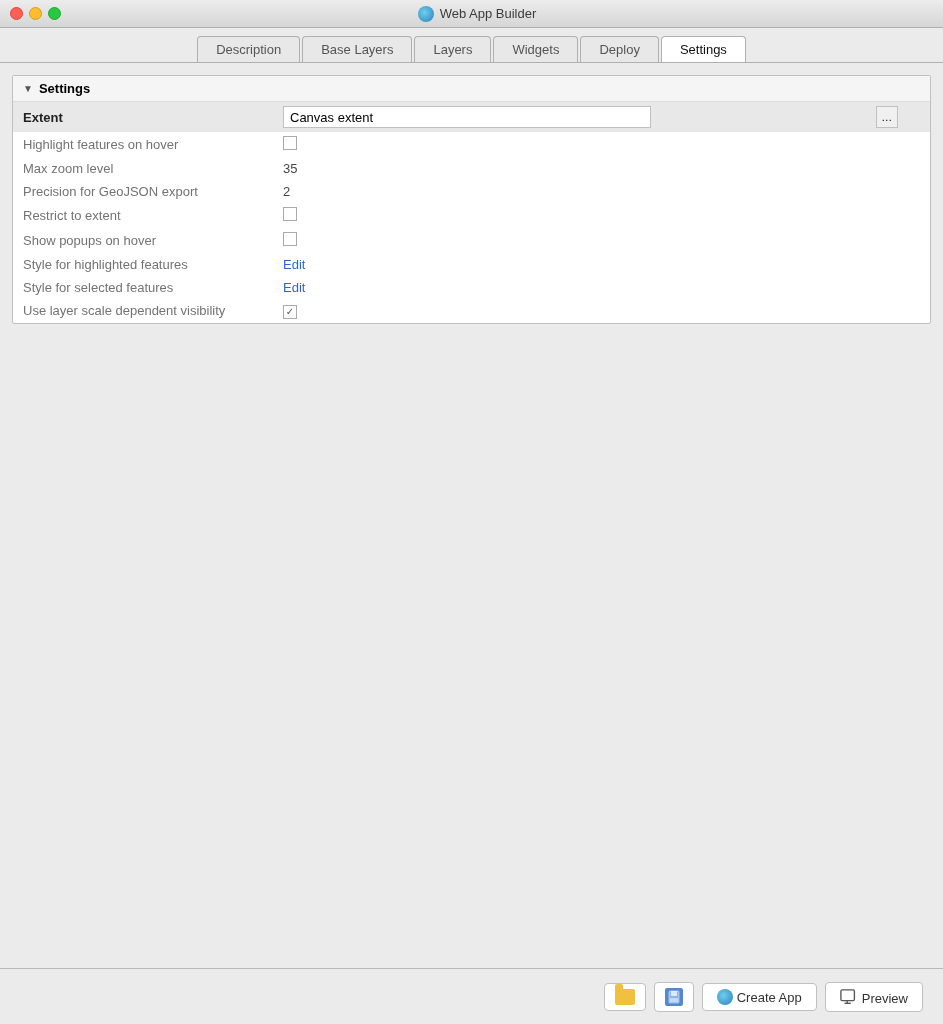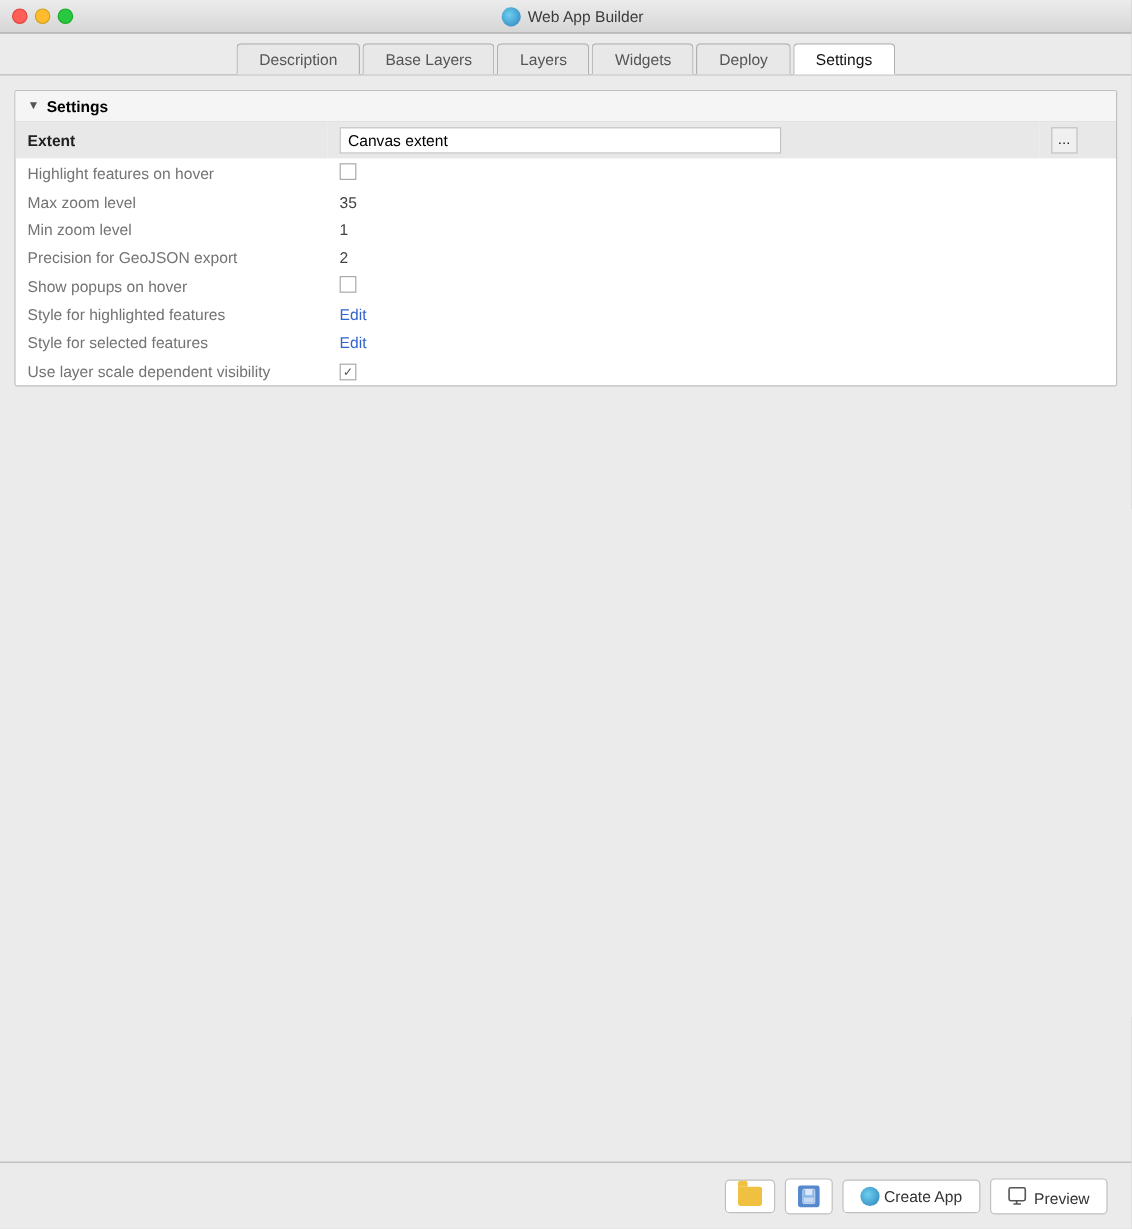--- a/index.html
+++ b/index.html
@@ -354,34 +354,36 @@
             </td>
           </tr>
 
           <tr>
             <td>
               <span>Max zoom level</span>
             </td>
             <td>35</td>
           </tr>
 
-          <tr>
-            <td>
-              <span>Min zoom level</span>
-            </td>
-            <td>1</td>
-          </tr>
 
           <tr>
             <td>
               <span>Precision for GeoJSON export</span>
             </td>
             <td>2</td>
           </tr>
 
+          <tr>
+            <td>
+              <span>Restrict to extent</span>
+            </td>
+            <td>
+              <div class="checkbox"></div>
+            </td>
+          </tr>
 
           <tr>
             <td>
               <span>Show popups on hover</span>
             </td>
             <td>
               <div class="checkbox"></div>
             </td>
           </tr>
 

